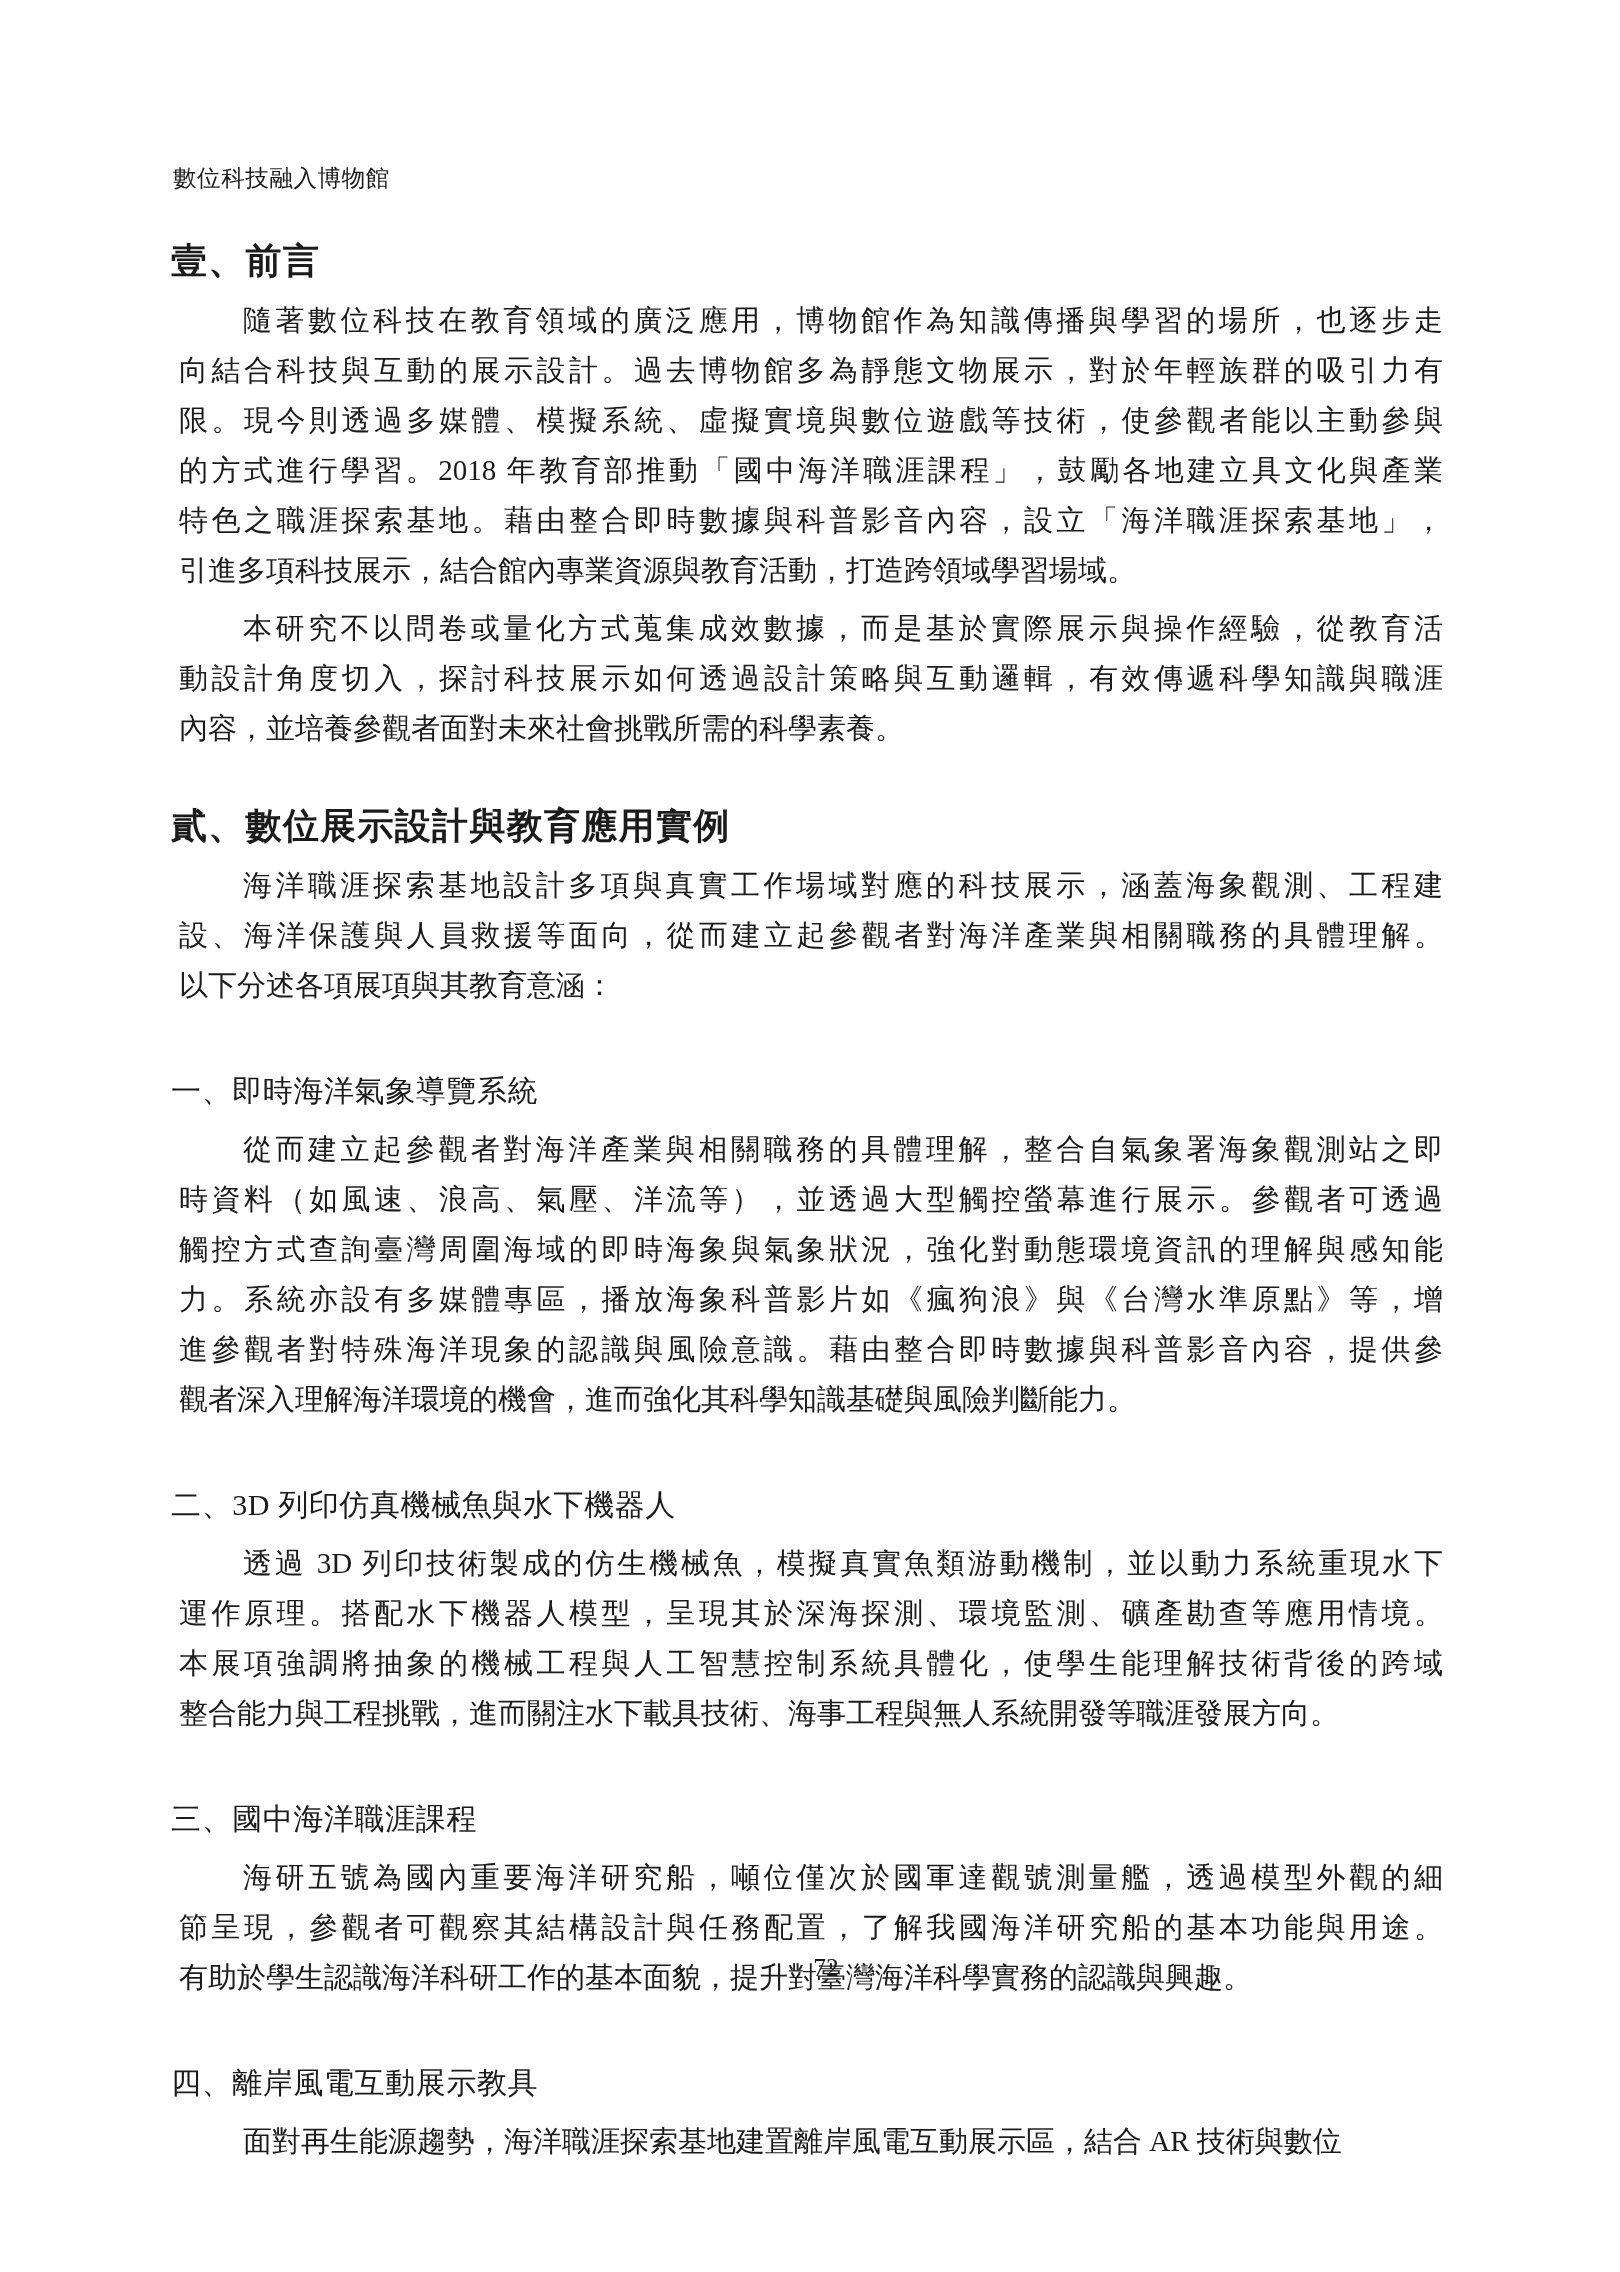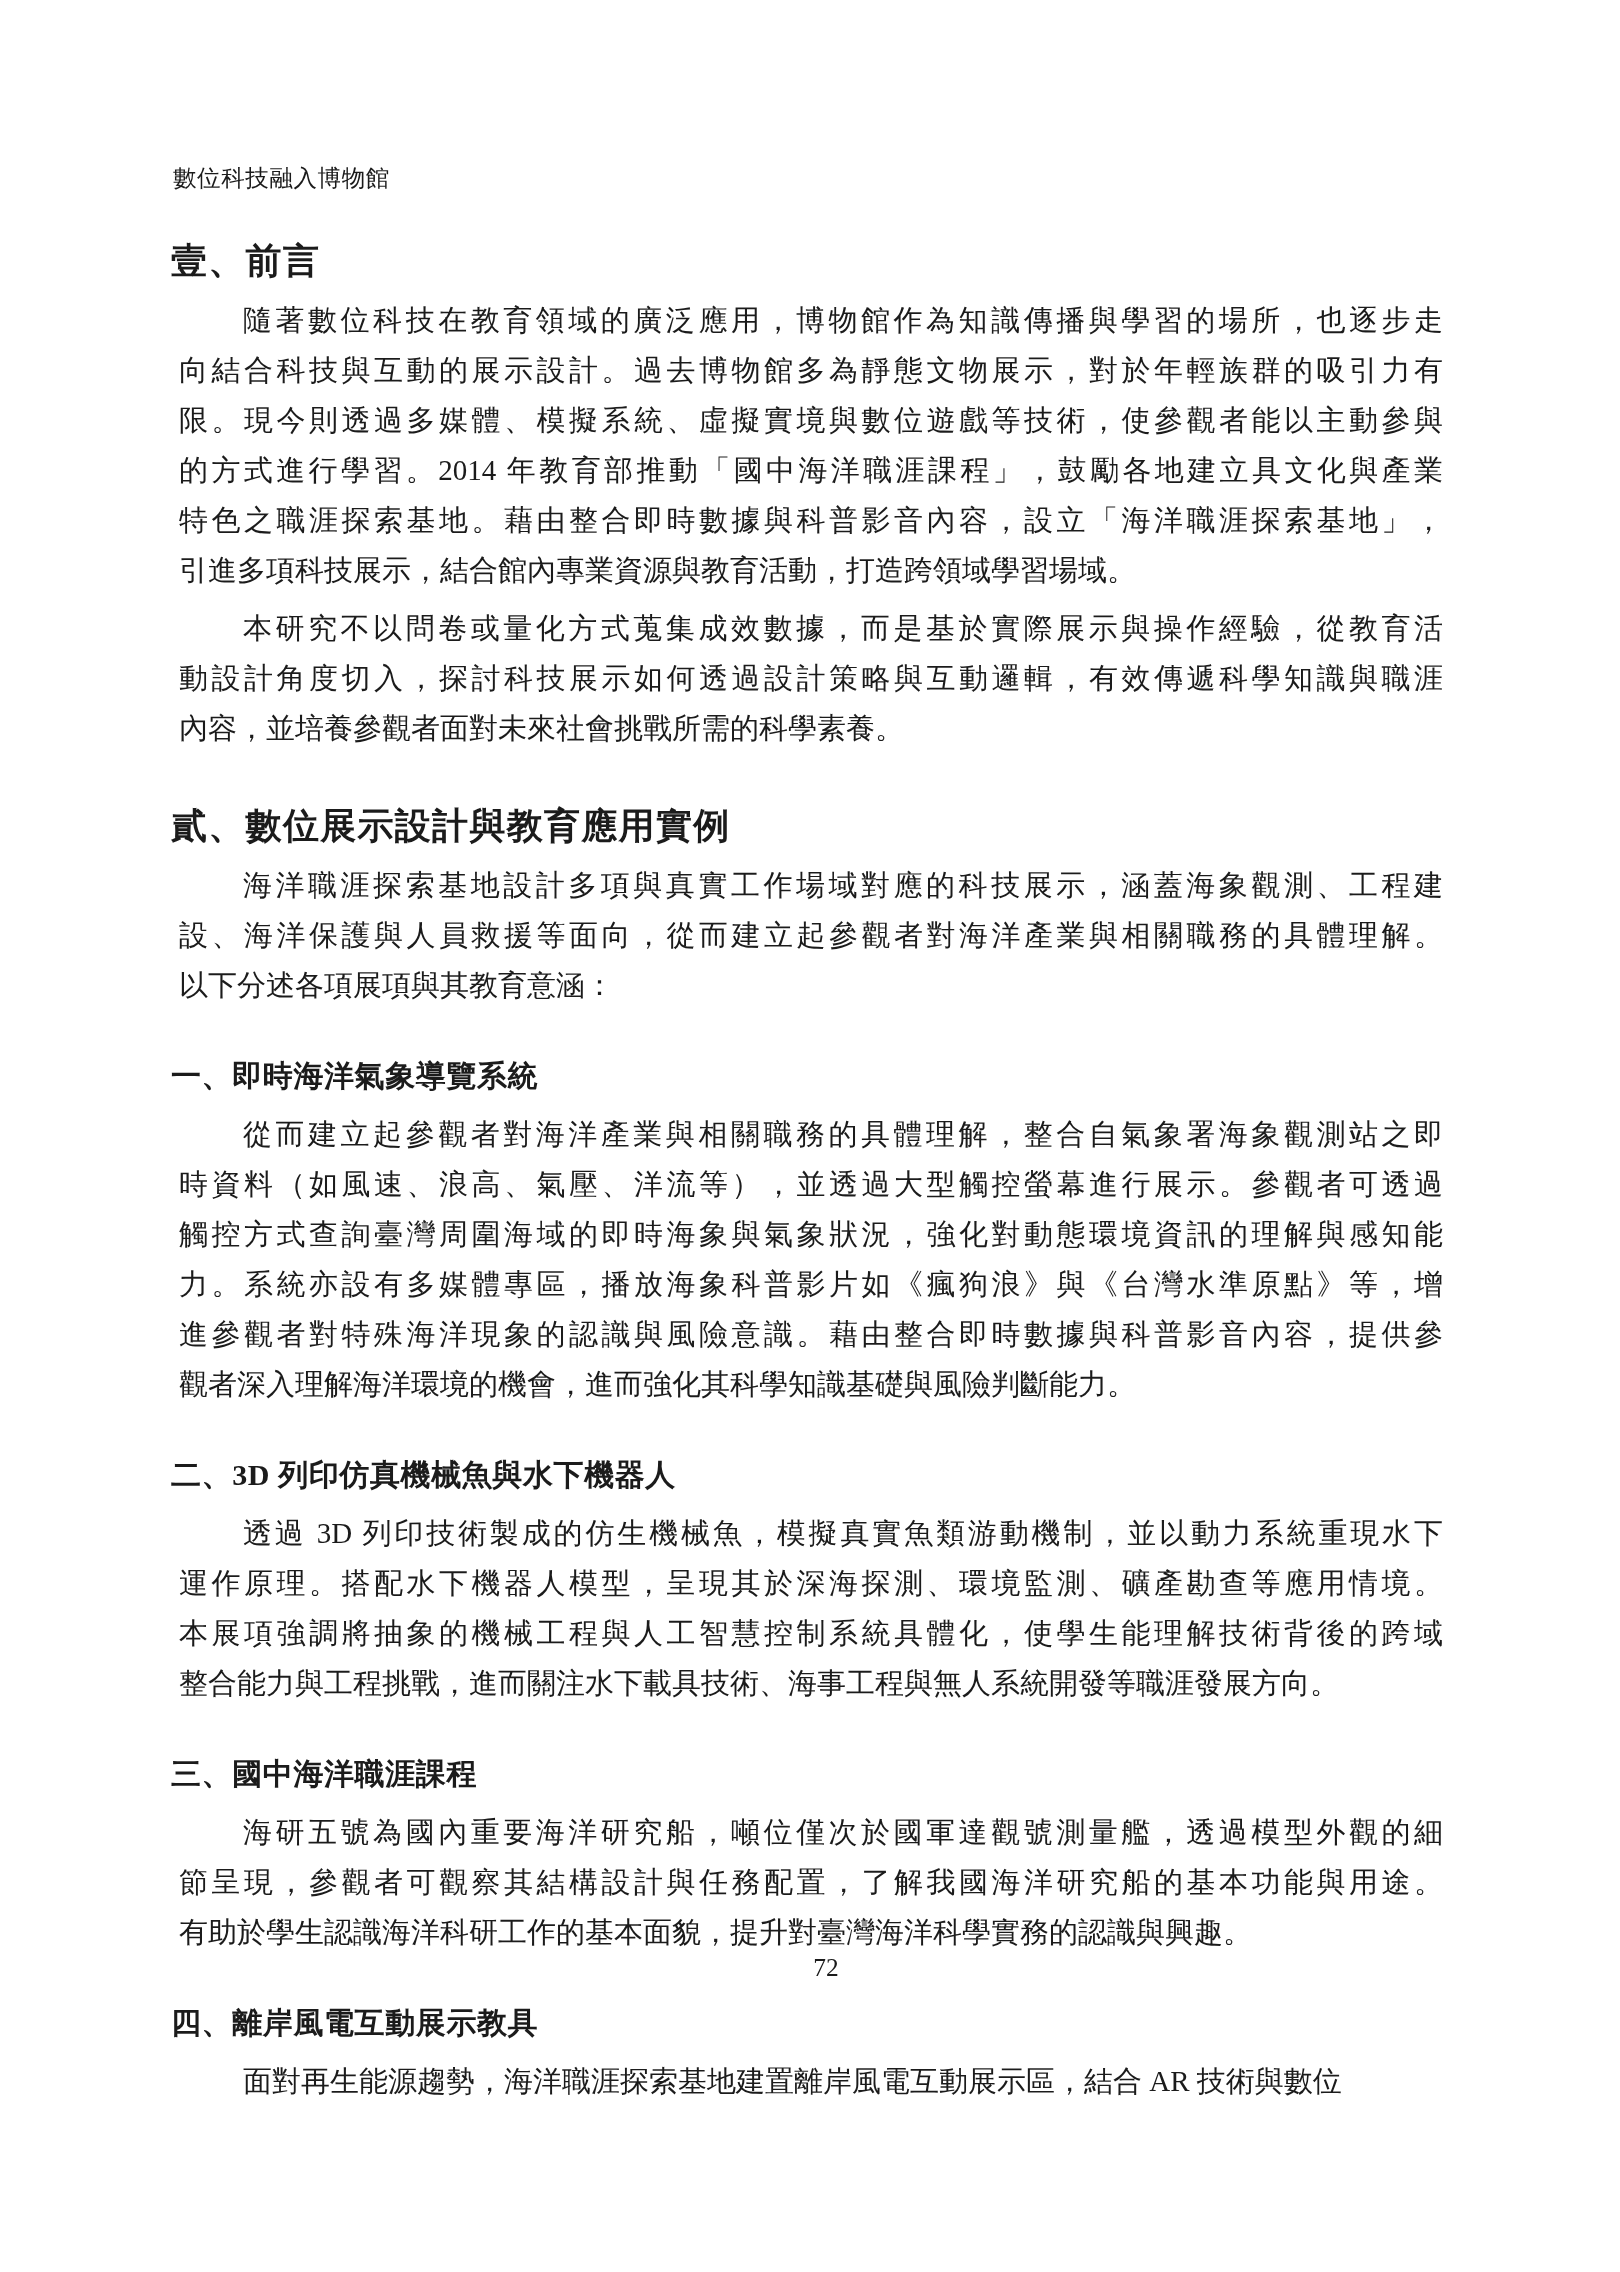--- a/index.html
+++ b/index.html
@@ -37,24 +37,24 @@
     font-size: 36px;
     line-height: 51px;
     font-weight: bold;
     letter-spacing: 1.3px;
   }
   h1.sec.later {
     margin-top: 48px;
     margin-bottom: 4px;
   }
   h2.sub {
-    margin: 41px 0 0 0;
+    margin: 56px 0 0 0;
     font-size: 30px;
     line-height: 50px;
-    font-weight: bold;
+    font-weight: normal;
     letter-spacing: 0.6px;
   }
   .para {
     margin: 8px;
     font-size: 29px;
   }
   .ln {
     display: block;
     line-height: 50px;
     text-align: justify;
@@ -84,21 +84,21 @@
   <div class="running-header">數位科技融入博物館</div>
 
   <div class="content">
 
     <h1 class="sec">壹、前言</h1>
 
     <div class="para">
       <div class="ln first">隨著數位科技在教育領域的廣泛應用，博物館作為知識傳播與學習的場所，也逐步走</div>
       <div class="ln">向結合科技與互動的展示設計。過去博物館多為靜態文物展示，對於年輕族群的吸引力有</div>
       <div class="ln">限。現今則透過多媒體、模擬系統、虛擬實境與數位遊戲等技術，使參觀者能以主動參與</div>
-      <div class="ln">的方式進行學習。2014 年教育部推動「國中海洋職涯課程」，鼓勵各地建立具文化與產業</div>
+      <div class="ln">的方式進行學習。2018 年教育部推動「國中海洋職涯課程」，鼓勵各地建立具文化與產業</div>
       <div class="ln">特色之職涯探索基地。藉由整合即時數據與科普影音內容，設立「海洋職涯探索基地」，</div>
       <div class="ln last">引進多項科技展示，結合館內專業資源與教育活動，打造跨領域學習場域。</div>
     </div>
 
     <div class="para">
       <div class="ln first">本研究不以問卷或量化方式蒐集成效數據，而是基於實際展示與操作經驗，從教育活</div>
       <div class="ln">動設計角度切入，探討科技展示如何透過設計策略與互動邏輯，有效傳遞科學知識與職涯</div>
       <div class="ln last">內容，並培養參觀者面對未來社會挑戰所需的科學素養。</div>
     </div>
 

